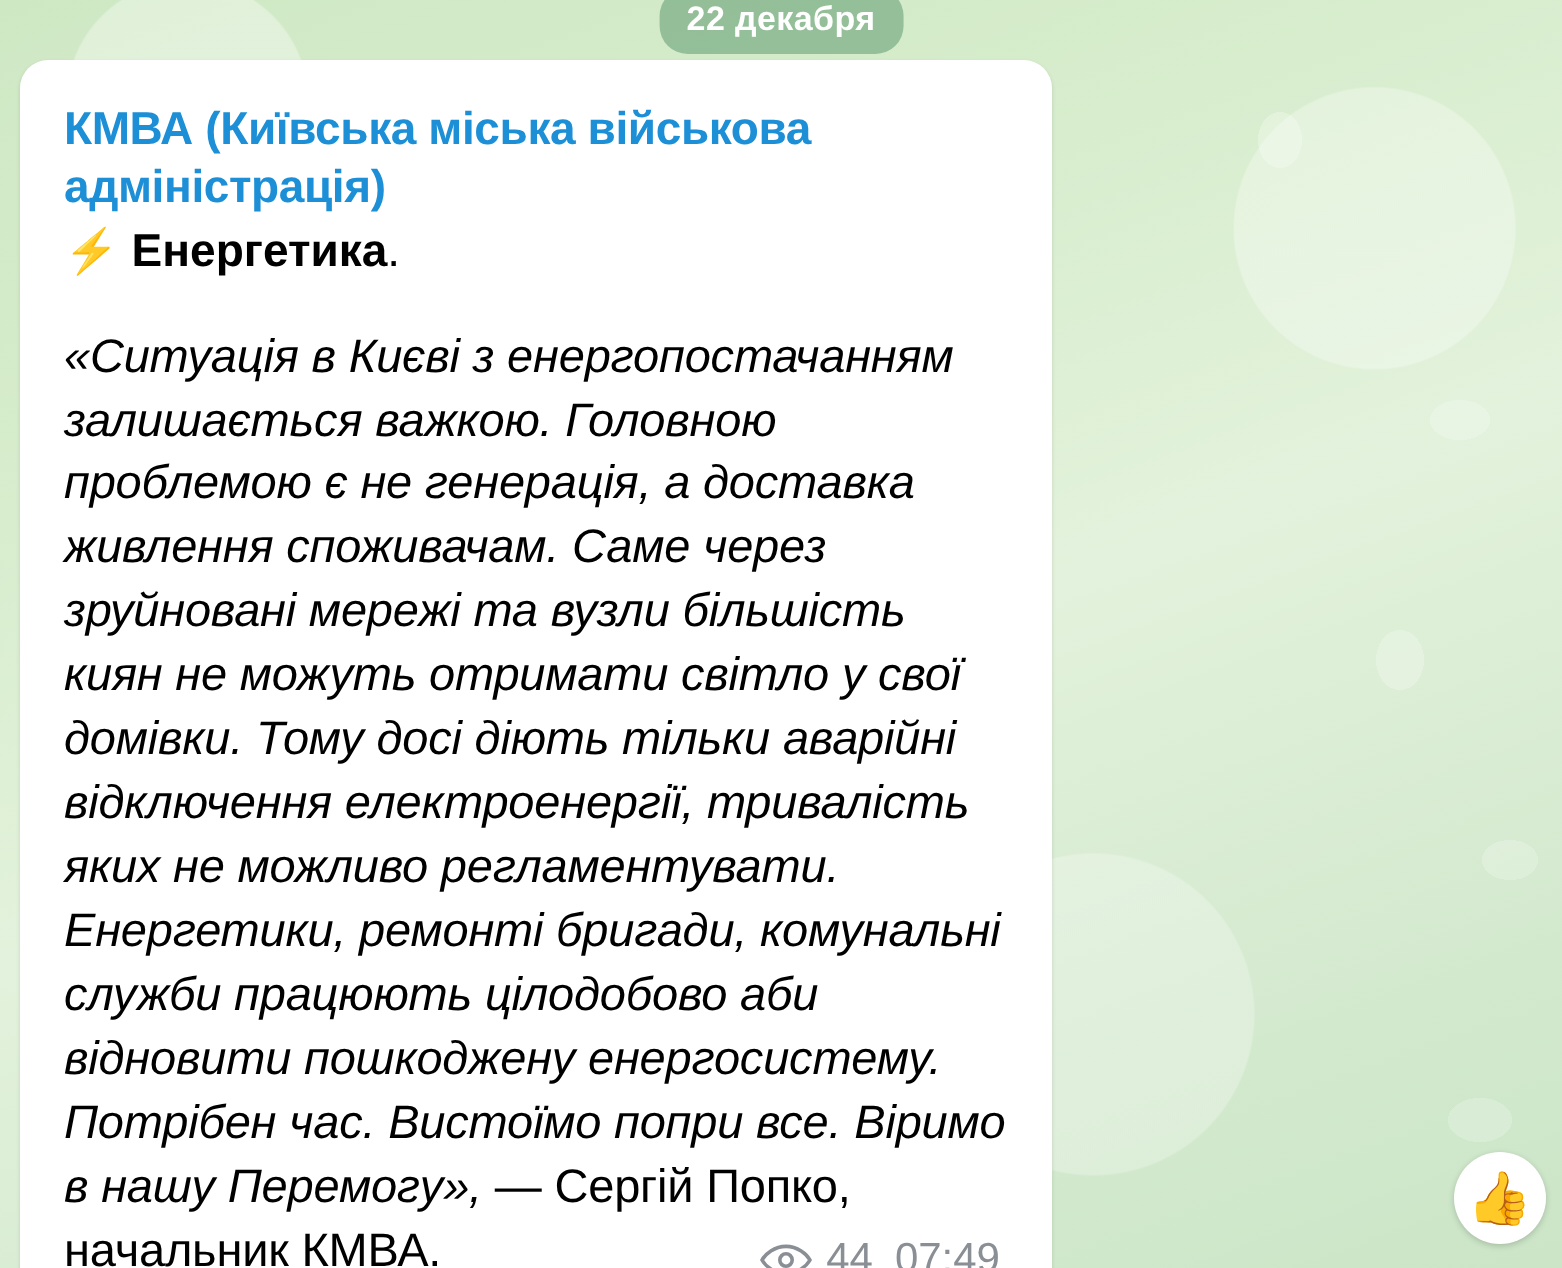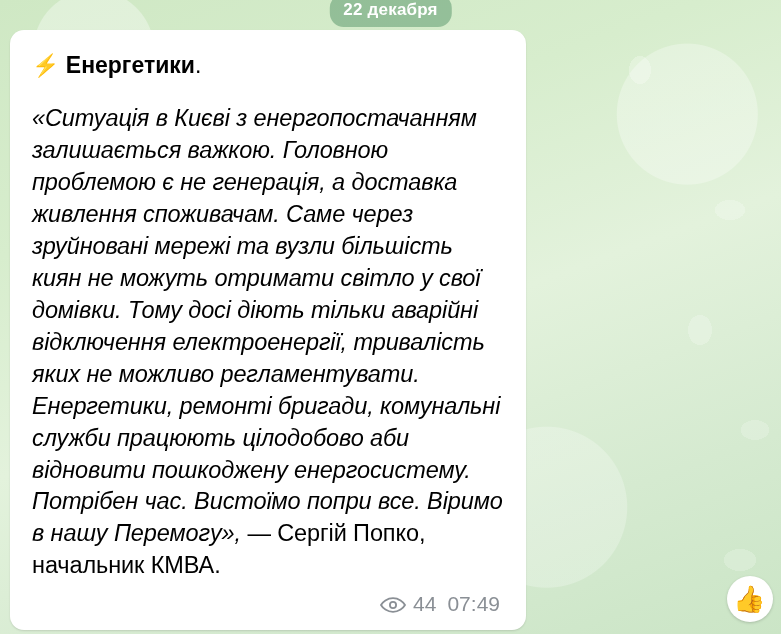--- a/index.html
+++ b/index.html
@@ -148,24 +148,25 @@
 </style>
 </head>
 <body>
 
 <div id="chat-bg"></div>
 
 <div id="date-pill">22 декабря</div>
 
 <div id="bubble">
 
+  <div class="msg-title">КМВА (Київська міська військова адміністрація)</div>
 
   <div class="msg-subtitle">
     <span class="bolt">⚡</span>
-    <span class="sub-strong">Енергетики</span><span>.</span>
+    <span class="sub-strong">Енергетика</span><span>.</span>
   </div>
 
   <div class="msg-body">
     <span>«Ситуація в Києві з енергопостачанням залишається важкою. Головною проблемою є не генерація, а доставка живлення споживачам. Саме через зруйновані мережі та вузли більшість киян не можуть отримати світло у свої домівки. Тому досі діють тільки аварійні відключення електроенергії, тривалість яких не можливо регламентувати. Енергетики, ремонті бригади, комунальні служби працюють цілодобово аби відновити пошкоджену енергосистему. Потрібен час. Вистоїмо попри все. Віримо в нашу Перемогу»,</span><span class="plain"> — Сергій Попко, начальник КМВА.</span>
   </div>
 
   <div id="meta">
     <span class="eye">
       <svg width="26" height="18" viewBox="0 0 26 18" fill="none" xmlns="http://www.w3.org/2000/svg">
         <path d="M13 2.2C7.2 2.2 2.6 6.1 1 9c1.6 2.9 6.2 6.8 12 6.8S23.4 11.9 25 9c-1.6-2.9-6.2-6.8-12-6.8z" stroke="#8a8f95" stroke-width="1.8" fill="none"></path>

